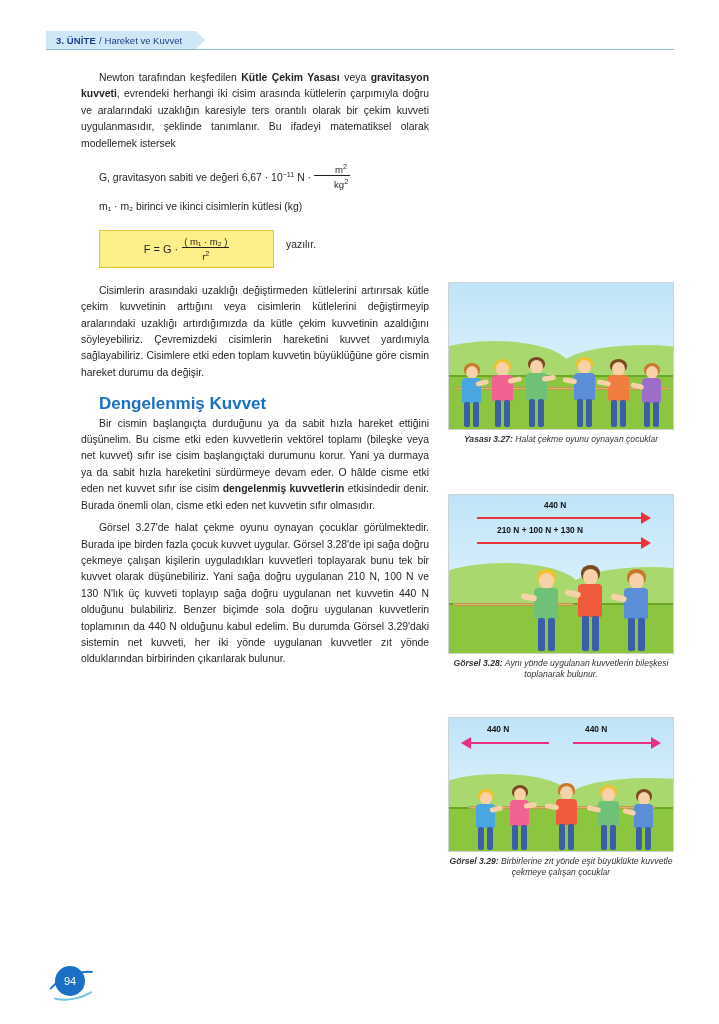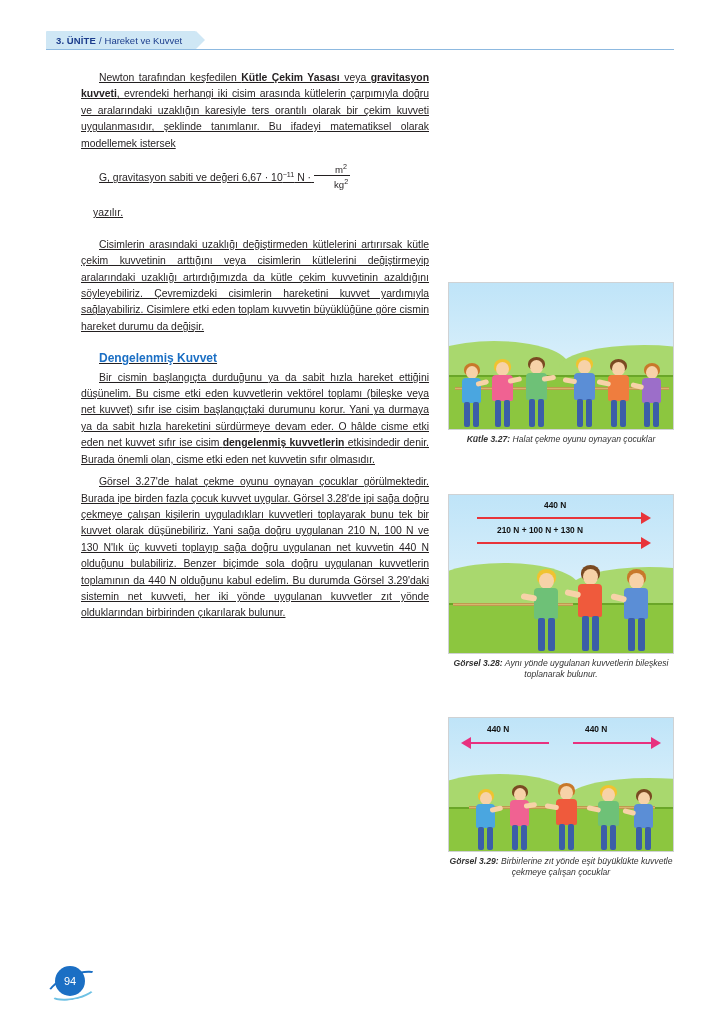--- a/index.html
+++ b/index.html
@@ -61,21 +61,20 @@
 
   
   .col-left {
     position: absolute;
     left: 81px;
     top: 70px;
     width: 348px;
     font-size: 10.4px;
     line-height: 16.4px;
     text-align: justify;
-    text-decoration: underline;
   }
   .col-left p { margin-bottom: 0px; text-indent: 18px; }
   .gap { height: 9px; }
   .gap-sm { height: 6px; }
   b { font-weight: bold; }
 
   .formula-line { text-indent: 18px; margin-bottom: 0; }
   .frac {
     display: inline-block;
     vertical-align: -7px;
@@ -101,21 +100,21 @@
   .formula-after {
     display: inline-block;
     margin-left: 12px;
     font-size: 10.4px;
     vertical-align: middle;
   }
 
   .subhead {
     color: #1b6fc4;
     font-weight: bold;
-    font-size: 12px;
+    font-size: 17px;
     text-indent: 18px;
     margin: 9px 0 3px 0;
   }
 
   
   .col-right {
     position: absolute;
     left: 448px;
     top: 282px;
     width: 226px;
@@ -222,23 +221,31 @@
   <p class="formula-line">
     <span>G, gravitasyon sabiti ve değeri 6,67 · 10</span><sup>−11</sup><span> N ·</span>
     <span class="frac">
       <span class="num"><span>m</span><sup>2</sup></span>
       <span class="den"><span>kg</span><sup>2</sup></span>
     </span>
   </p>
 
   <div class="gap"></div>
 
+  <p class="formula-line">m₁ · m₂ birinci ve ikinci cisimlerin kütlesi (kg)</p>
   <div class="gap-sm"></div>
 
   <div class="formula-row">
+    <div class="formula-box">
+      <span>F = G ·</span>
+      <span class="frac" style="margin-left:4px;">
+        <span class="num">( m₁ · m₂ )</span>
+        <span class="den"><span>r</span><sup>2</sup></span>
+      </span>
+    </div>
     <span class="formula-after">yazılır.</span>
   </div>
 
   <div class="gap"></div>
 
   <div class="gap-sm"></div>
   <p>Cisimlerin arasındaki uzaklığı değiştirmeden kütlelerini artırırsak kütle çekim kuvvetinin arttığını veya cisimlerin kütlelerini değiştirmeyip aralarındaki uzaklığı artırdığımızda da kütle çekim kuvvetinin azaldığını söyleyebiliriz. Çevremizdeki cisimlerin hareketini kuvvet yardımıyla sağlayabiliriz. Cisimlere etki eden toplam kuvvetin büyüklüğüne göre cismin hareket durumu da değişir.</p>
   <div class="gap-sm"></div>
 
   <div class="subhead">Dengelenmiş Kuvvet</div>
@@ -308,21 +315,21 @@
       <div class="kid" style="left:188px; width:28px; height:66px;">
         <div class="hair" style="left:7px; top:0; width:16px; height:13px; background:#c8782a;"></div>
         <div class="head" style="left:9px; top:3px; width:12px; height:13px; background:#f7d2a8;"></div>
         <div class="body" style="left:5px; top:15px; width:19px; height:25px; background:#9c6ec9;"></div>
         <div class="arm" style="left:-6px; top:19px; width:13px; height:5px; background:#f7d2a8; transform:rotate(14deg);"></div>
         <div class="leg" style="left:7px; top:39px; width:6px; height:25px;"></div>
         <div class="leg" style="left:16px; top:39px; width:6px; height:25px;"></div>
       </div>
     </div>
     <div class="cap">
-      <b>Kütle 3.27:</b><span> Halat çekme oyunu oynayan çocuklar</span>
+      <b>Yasası 3.27:</b><span> Halat çekme oyunu oynayan çocuklar</span>
     </div>
   </div>
 
   <div class="fig" style="margin-top:48px;">
     <div class="fig-img" style="height:160px;">
       <div class="sky" style="height:108px;"></div>
       <div class="hill" style="left:-20px; top:68px; width:150px; height:48px;"></div>
       <div class="hill" style="left:120px; top:72px; width:160px; height:44px;"></div>
       <div class="grass" style="height:48px;"></div>
       <div class="ground-line" style="bottom:48px;"></div>

